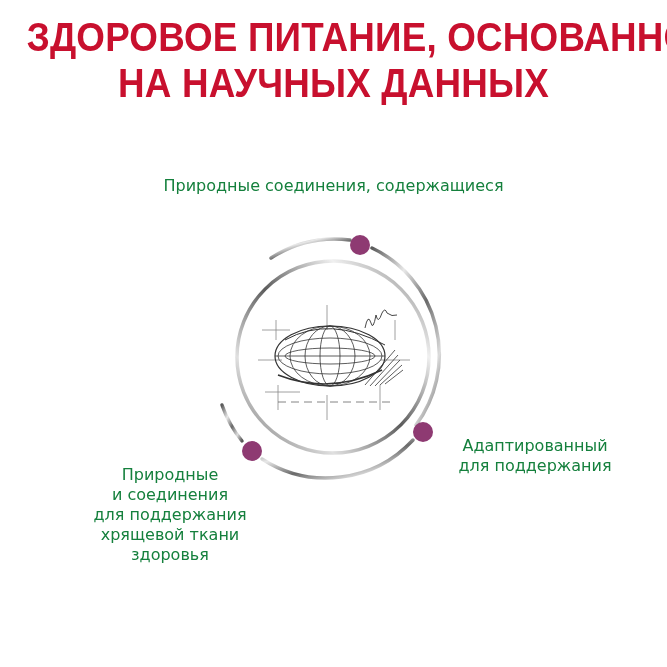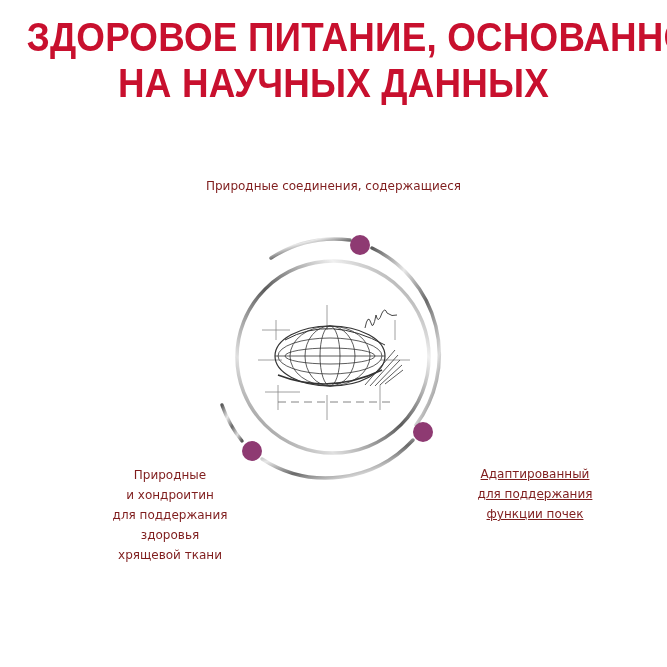--- a/index.html
+++ b/index.html
@@ -1,22 +1,22 @@
 <!DOCTYPE html>
 <html><head>
 <meta charset="utf-8">
 <style>
   html, body { margin:0; padding:0; background:#ffffff; }
   body { width:667px; height:667px; position:relative; overflow:hidden; font-family:"DejaVu Sans", sans-serif; }
   .title { position:absolute; left:0; top:14px; width:667px; text-align:center; color:#c8102e; font-family:"Liberation Sans", sans-serif; font-weight:bold; font-size:40px; line-height:46px; letter-spacing:0.2px; transform:scaleX(0.92); transform-origin:center; }
   .title div { white-space:nowrap; }
-  .caption { position:absolute; color:#7f1d1d; font-size:12px; line-height:20px; text-align:center; white-space:nowrap; }
+  .caption { position:absolute; color:#15803d; font-size:16px; line-height:20px; text-align:center; white-space:nowrap; }
   .cap-top { left:100px; width:467px; top:176px; }
   .cap-left { left:50px; width:240px; top:465px; }
-  .cap-right { left:420px; width:230px; top:464px;text-decoration:underline; }
+  .cap-right { left:420px; width:230px; top:436px; }
   svg.diagram { position:absolute; left:0; top:0; }
 </style>
 </head>
 <body>
 
 <div class="title">
   <div>ЗДОРОВОЕ ПИТАНИЕ, ОСНОВАННОЕ</div>
   <div>НА НАУЧНЫХ ДАННЫХ</div>
 </div>
 
@@ -84,23 +84,22 @@
     <path d="M 278 375 Q 330 395 382 370" stroke-width="1.5"></path>
 
     <path d="M 365 385 L 395 350 M 370 386 L 398 355 M 375 386 L 400 360 M 380 385 L 402 365 M 385 384 L 403 370"></path>
 
     <path d="M 365 328 q 3 -15 6 -5 q 2 8 5 -8 q 2 10 6 -2 q 3 -6 5 0 q 5 4 10 2" stroke-width="0.9"></path>
   </g>
 </svg>
 
 <div class="caption cap-left">
   <div>Природные</div>
-  <div>и хондроитин</div>
+  <div>и соединения</div>
   <div>для поддержания</div>
+  <div>хрящевой ткани</div>
   <div>здоровья</div>
-  <div>хрящевой ткани</div>
 </div>
 
 <div class="caption cap-right">
   <div>Адаптированный</div>
   <div>для поддержания</div>
-  <div>функции почек</div>
 </div>
 
 </body></html>

